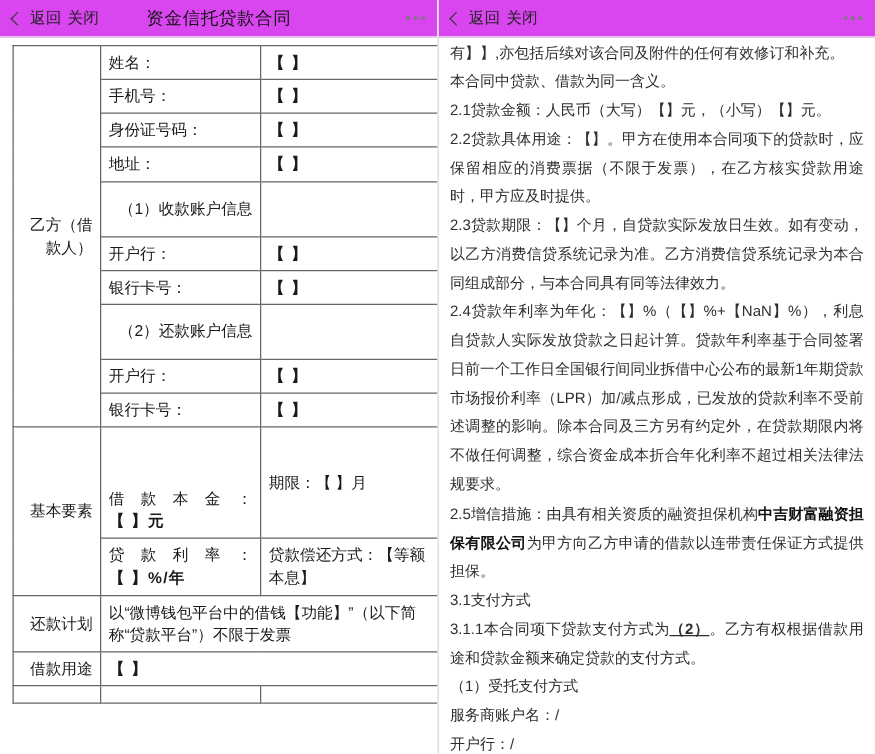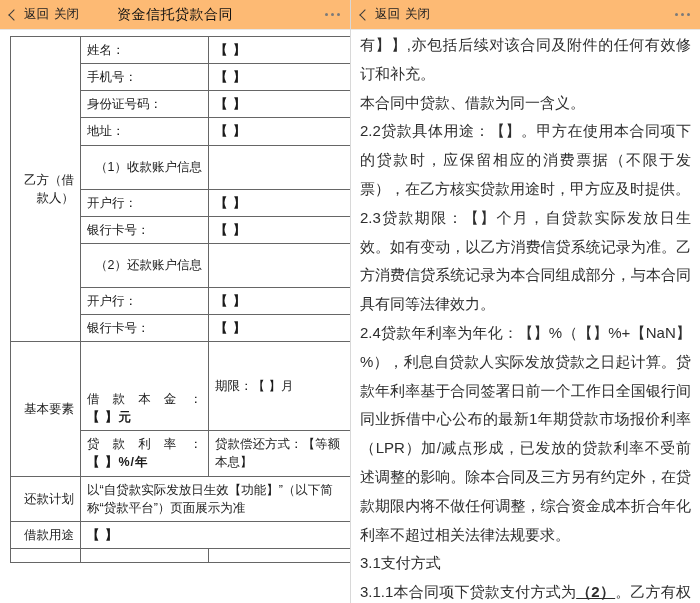--- a/index.html
+++ b/index.html
@@ -16,21 +16,21 @@
     position: relative;
     overflow: hidden;
   }
   .panel.right { border-left: 1px solid #d8d8d8; }
 
   
   .nav {
     height: 30px;
     display: flex;
     align-items: center;
-    background: #fdba74;
+    background: #d946ef;
     border-bottom: 1px solid #e6e6e6;
     padding: 0 10px;
     position: relative;
     flex: none;
     gap: 28px;
   }
   .nav-left { display: flex; align-items: center; gap: 5px; z-index:2;}
   .chev {
     display: inline-block;
     width: 8px; height: 8px;
@@ -93,21 +93,21 @@
   .c3 { width: 143px; }
   .brk { font-weight: bold; letter-spacing: 1px; }
   .indent2 { padding-left: 14px !important; }
   .rowtall { height: 44px; }
 
   
   .doc-right {
     padding: 4px 9px 0 9px;
     height: 573px;
     overflow: hidden;
-    font-size: 15px;
+    font-size: 12px;
     color: #2e2e2e;
     line-height: 1.92;
     text-align: justify;
   }
   .doc-right p { margin: 0; }
   .doc-right p.clip-top {
     margin-top: -3px;
   }
   .doc-right p.bold { font-weight: bold; color: #111; }
   .doc-right p.ind { text-indent: 0; }
@@ -196,21 +196,21 @@
           <tr>
             <td class="c2">
               <span style="display:block;text-align:justify;text-align-last:justify;">贷 款 利 率 ：</span>
               <span class="brk">【    】%/年</span>
             </td>
             <td class="c3">贷款偿还方式：【等额本息】</td>
           </tr>
 
           <tr>
             <td class="c1">还款计划</td>
-            <td colspan="2">以“自贷款实际发放日生效【功能】”（以下简称“贷款平台”）页面展示为准</td>
+            <td colspan="2">以“微博钱包平台中的借钱【功能】”（以下简称“贷款平台”）不限于发票</td>
           </tr>
           <tr>
             <td class="c1">借款用途</td>
             <td colspan="2" class="brk">【    】</td>
           </tr>
           <tr>
             <td class="c1" style="height:14px"></td>
             <td class="c2"></td>
             <td class="c3"></td>
           </tr>
@@ -230,23 +230,25 @@
       <div class="dots">
           <i></i>
           <i></i>
           <i></i>
         </div>
     </div>
 
     <div class="doc-right">
       <p class="clip-top">有】】,亦包括后续对该合同及附件的任何有效修订和补充。</p>
       <p>本合同中贷款、借款为同一含义。</p>
+      <p>2.1贷款金额：人民币（大写）【】元，（小写）【】元。</p>
       <p>2.2贷款具体用途：【】。甲方在使用本合同项下的贷款时，应保留相应的消费票据（不限于发票），在乙方核实贷款用途时，甲方应及时提供。</p>
       <p>2.3贷款期限：【】个月，自贷款实际发放日生效。如有变动，以乙方消费信贷系统记录为准。乙方消费信贷系统记录为本合同组成部分，与本合同具有同等法律效力。</p>
       <p>2.4贷款年利率为年化：【】%（【】%+【NaN】%），利息自贷款人实际发放贷款之日起计算。贷款年利率基于合同签署日前一个工作日全国银行间同业拆借中心公布的最新1年期贷款市场报价利率（LPR）加/减点形成，已发放的贷款利率不受前述调整的影响。除本合同及三方另有约定外，在贷款期限内将不做任何调整，综合资金成本折合年化利率不超过相关法律法规要求。</p>
+      <p><span>2.5增信措施：由具有相关资质的融资担保机构</span><b class="inl">中吉财富融资担保有限公司</b><span>为甲方向乙方申请的借款以连带责任保证方式提供担保。</span></p>
       <p>3.1支付方式</p>
       <p><span>3.1.1本合同项下贷款支付方式为</span><u class="mark">（2）</u><span>。乙方有权根据借款用途和贷款金额来确定贷款的支付方式。</span></p>
       <p class="ind">（1）受托支付方式</p>
       <p>服务商账户名：/</p>
       <p>开户行：/</p>
 
     </div>
   </div>
 
 </div>

